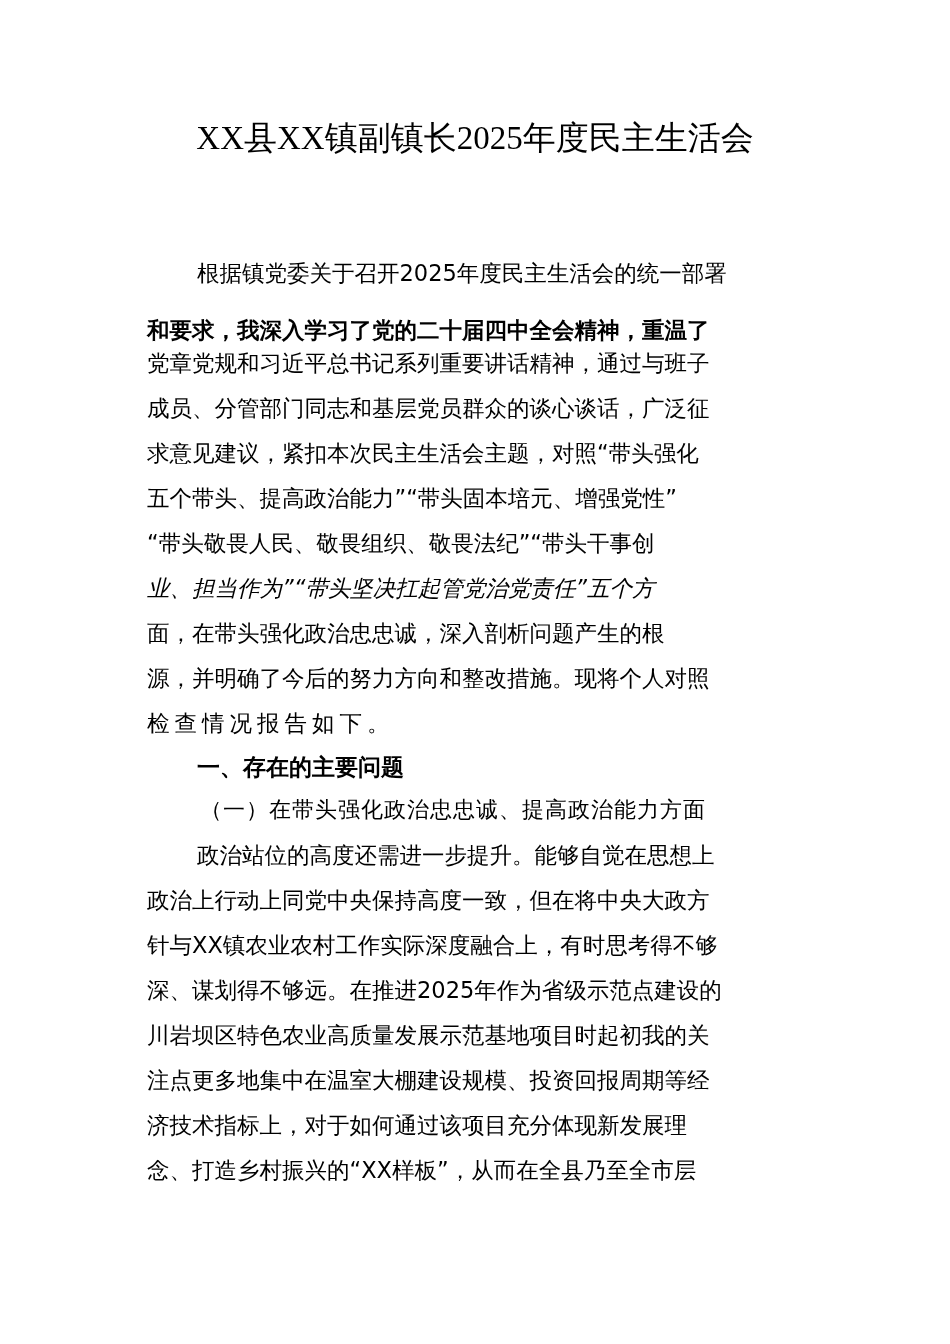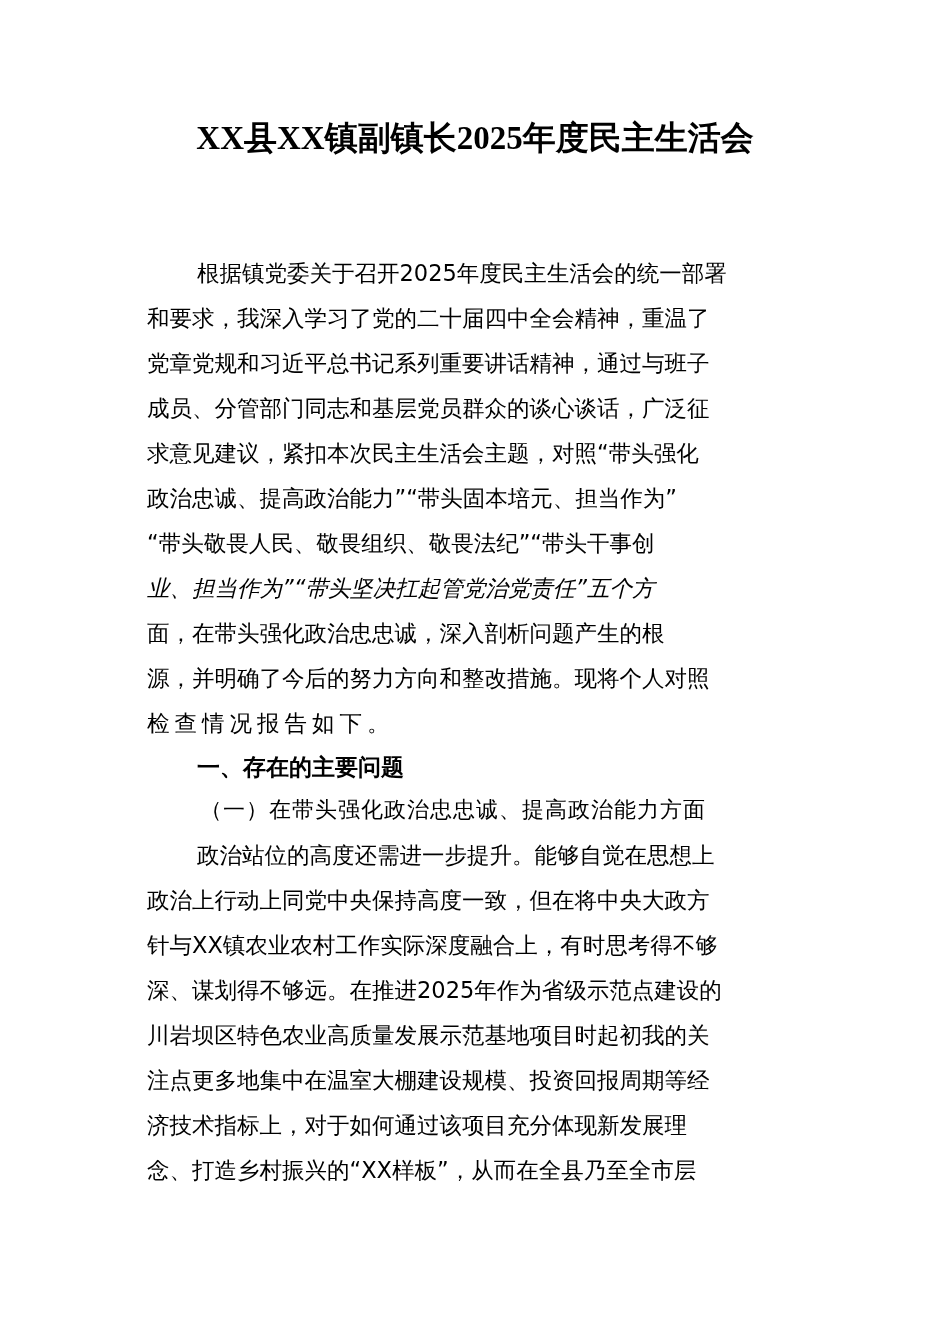--- a/index.html
+++ b/index.html
@@ -21,21 +21,21 @@
       width: 950px;
       height: 1344px;
       background: #ffffff;
     }
     .title {
       position: absolute;
       left: 0;
       width: 950px;
       text-align: center;
       font-family: "Liberation Serif", "DejaVu Serif", serif;
-      font-weight: bold;
+      font-weight: normal;
       font-size: 33px;
       line-height: 40px;
       white-space: nowrap;
     }
     .title-1 { top: 118px; }
     .title-2 { top: 160px; }
     .line {
       position: absolute;
       left: 147px;
       width: 660px;
@@ -70,25 +70,25 @@
   </style>
 </head>
 <body>
 
 <div class="page">
 
   <div class="title title-1">XX县XX镇副镇长2025年度民主生活会</div>
 
   <div>
     <div class="line indent" style="top: 258px; text-align: left; text-align-last: left; letter-spacing: 0px;">根据镇党委关于召开2025年度民主生活会的统一部署</div>
-    <div class="line" style="top: 303px; text-align: right; text-align-last: left; letter-spacing: 0px;">和要求，我深入学习了党的二十届四中全会精神，重温了</div>
+    <div class="line" style="top: 315px; text-align: right; text-align-last: left; letter-spacing: 0px; font-weight: bold;">和要求，我深入学习了党的二十届四中全会精神，重温了</div>
     <div class="line" style="top: 348px; text-align: left; text-align-last: left; letter-spacing: 0px;">党章党规和习近平总书记系列重要讲话精神，通过与班子</div>
     <div class="line" style="top: 393px; text-align: left; text-align-last: left; letter-spacing: 0px;">成员、分管部门同志和基层党员群众的谈心谈话，广泛征</div>
     <div class="line" style="top: 438px; text-align: left; text-align-last: left; letter-spacing: 0px;">求意见建议，紧扣本次民主生活会主题，对照“带头强化</div>
-    <div class="line" style="top: 483px; text-align: left; text-align-last: left; letter-spacing: 0px;">政治忠诚、提高政治能力”“带头固本培元、担当作为”</div>
+    <div class="line" style="top: 483px; text-align: left; text-align-last: left; letter-spacing: 0px;">五个带头、提高政治能力”“带头固本培元、增强党性”</div>
     <div class="line" style="top: 528px; text-align: right; text-align-last: left; letter-spacing: 0px;">“带头敬畏人民、敬畏组织、敬畏法纪”“带头干事创</div>
     <div class="line" style="top: 573px; text-align: right; text-align-last: left; letter-spacing: 0px; font-style: italic;">业、担当作为”“带头坚决扛起管党治党责任”五个方</div>
     <div class="line" style="top: 618px; text-align: left; text-align-last: left; letter-spacing: 0px;">面，在带头强化政治忠忠诚，深入剖析问题产生的根</div>
     <div class="line" style="top: 663px; text-align: left; text-align-last: left; letter-spacing: 0px;">源，并明确了今后的努力方向和整改措施。现将个人对照</div>
     <div class="line last" style="top:708px; letter-spacing:5px;">检查情况报告如下。</div>
   </div>
 
   <div class="h1" style="top:752px">一、存在的主要问题</div>
 
   <div class="h2" style="top:795px">（一）在带头强化政治忠忠诚、提高政治能力方面</div>

